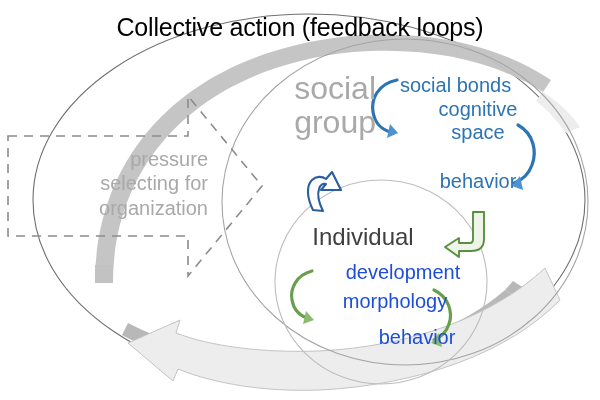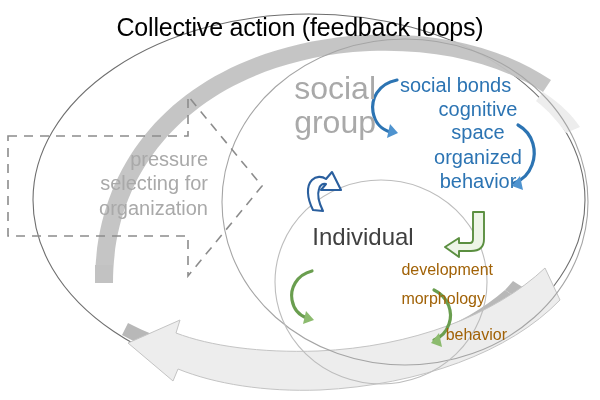--- a/index.html
+++ b/index.html
@@ -66,23 +66,23 @@
     color: #2c74b3;
     text-align: center;
     width: 160px;
   }
   #blue-0 { left: 400px; top: 75px; text-align: left; width: 170px; }
   #blue-1 { left: 398px; top: 99px; }
   #blue-2 { left: 398px; top: 122px; }
   #blue-3 { left: 398px; top: 147px; }
   #blue-4 { left: 398px; top: 171px; }
   .green-item {
-    font-size: 16px;
-    color: #a16207;
-    text-align: right;
+    font-size: 20px;
+    color: #1d4ed8;
+    text-align: center;
     width: 180px;
   }
   #green-0 { left: 313px; top: 262px; }
   #green-1 { left: 305px; top: 291px; }
   #green-2 { left: 327px; top: 327px; }
 </style>
 </head>
 <body>
 
 <div id="stage">
@@ -195,20 +195,19 @@
 
   <div class="lbl" id="individual-label">Individual</div>
 
   <div class="lbl" id="pressure-label">pressure
 selecting for
 organization</div>
 
   <div class="lbl blue-item" id="blue-0">social bonds</div>
   <div class="lbl blue-item" id="blue-1">cognitive</div>
   <div class="lbl blue-item" id="blue-2">space</div>
-  <div class="lbl blue-item" id="blue-3">organized</div>
   <div class="lbl blue-item" id="blue-4">behavior</div>
 
   <div class="lbl green-item" id="green-0">development</div>
   <div class="lbl green-item" id="green-1">morphology</div>
   <div class="lbl green-item" id="green-2">behavior</div>
 
 </div>
 
 </body></html>

